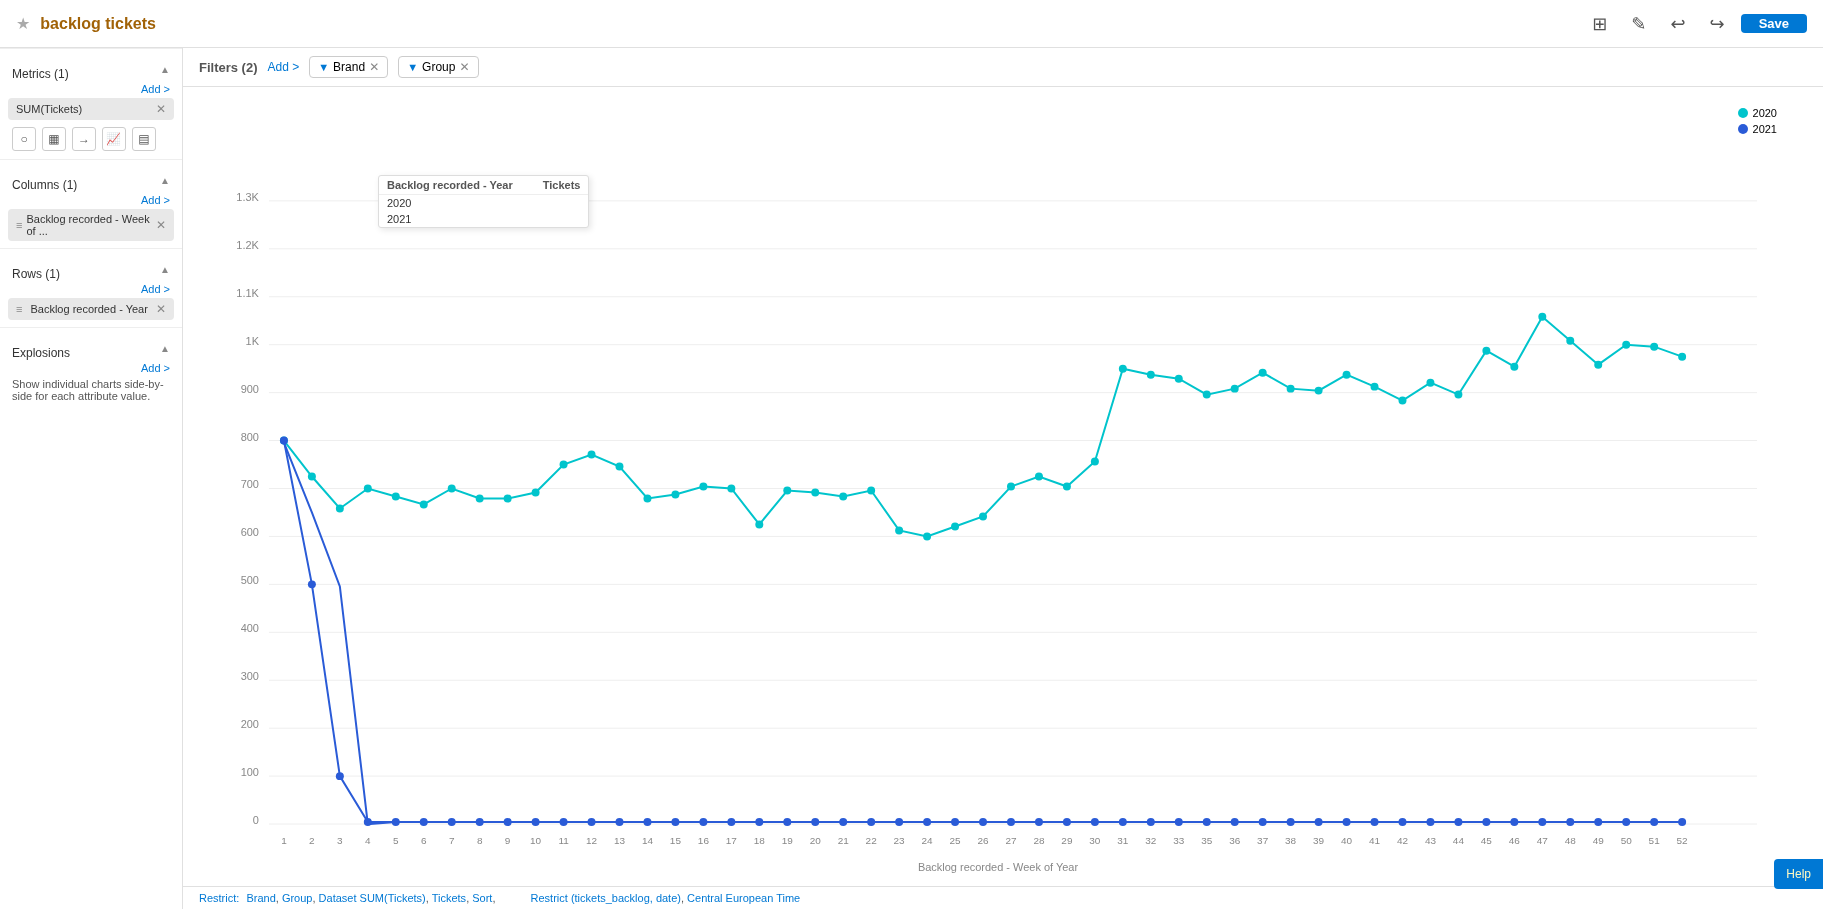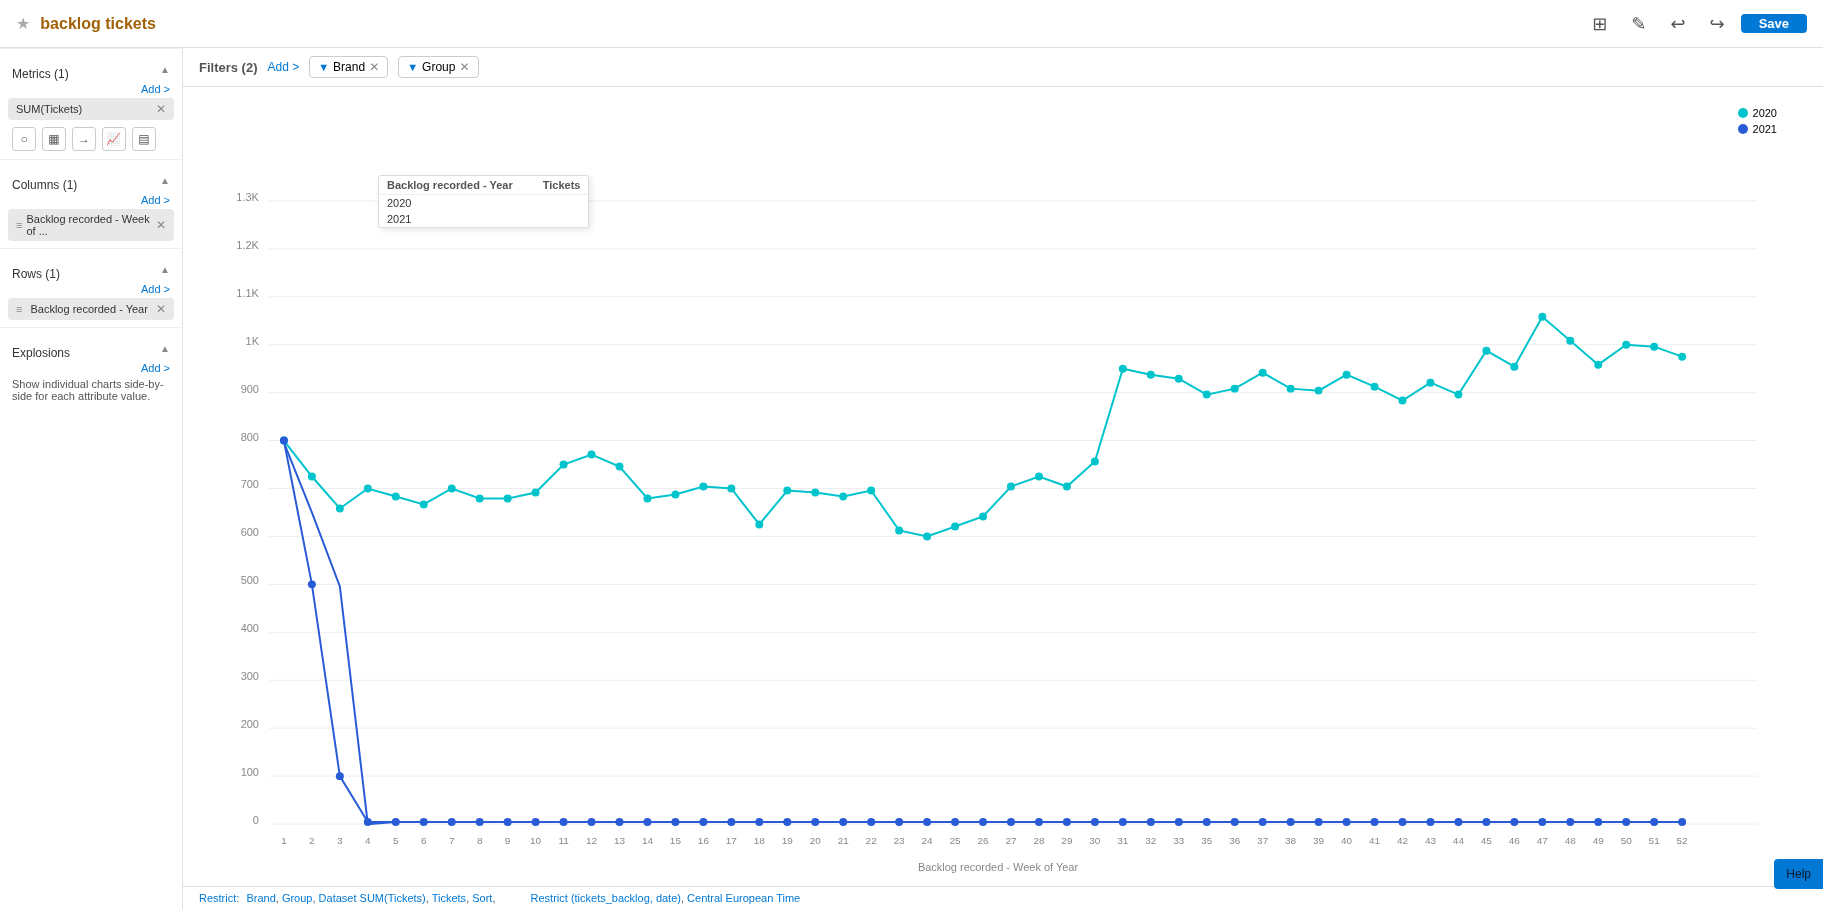--- a/index.html
+++ b/index.html
@@ -126,21 +126,21 @@
       color: #555;
     }
     .bottom-filters span { color: #0078d4; cursor: pointer; }
 
     
     .help-btn {
       position: fixed;
       bottom: 20px;
       right: 0;
       background: #0078d4;
-      color: #0f172a;
+      color: #fef9c3;
       border: none;
       padding: 8px 12px;
       font-size: 12px;
       border-radius: 4px 0 0 4px;
       cursor: pointer;
     }
   </style>
 </head>
 <body>
 

